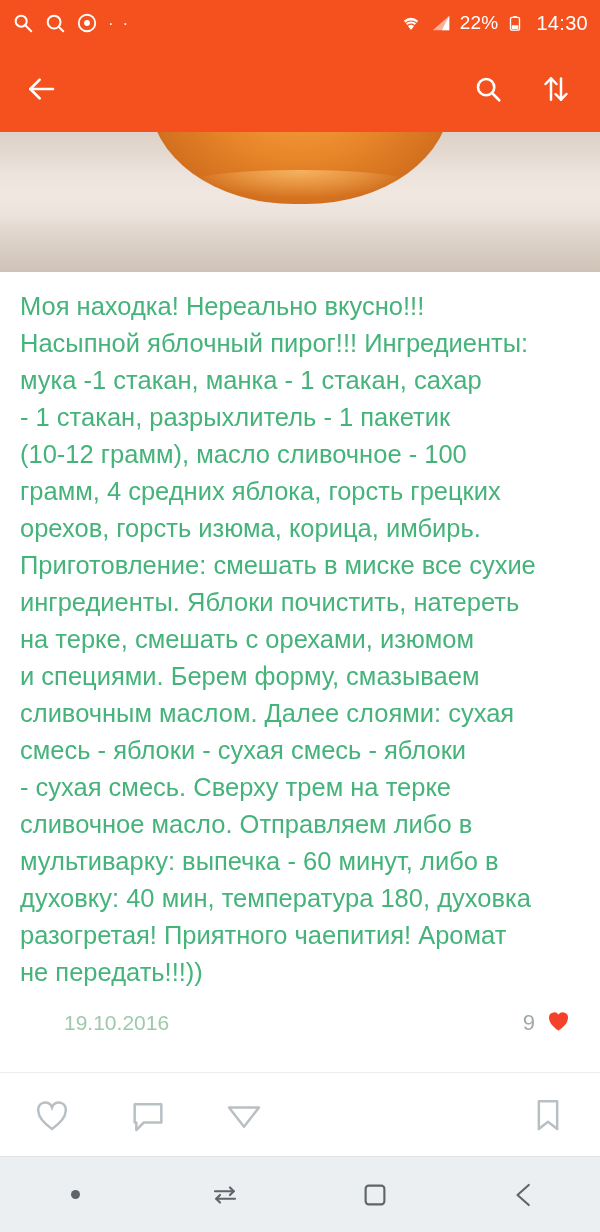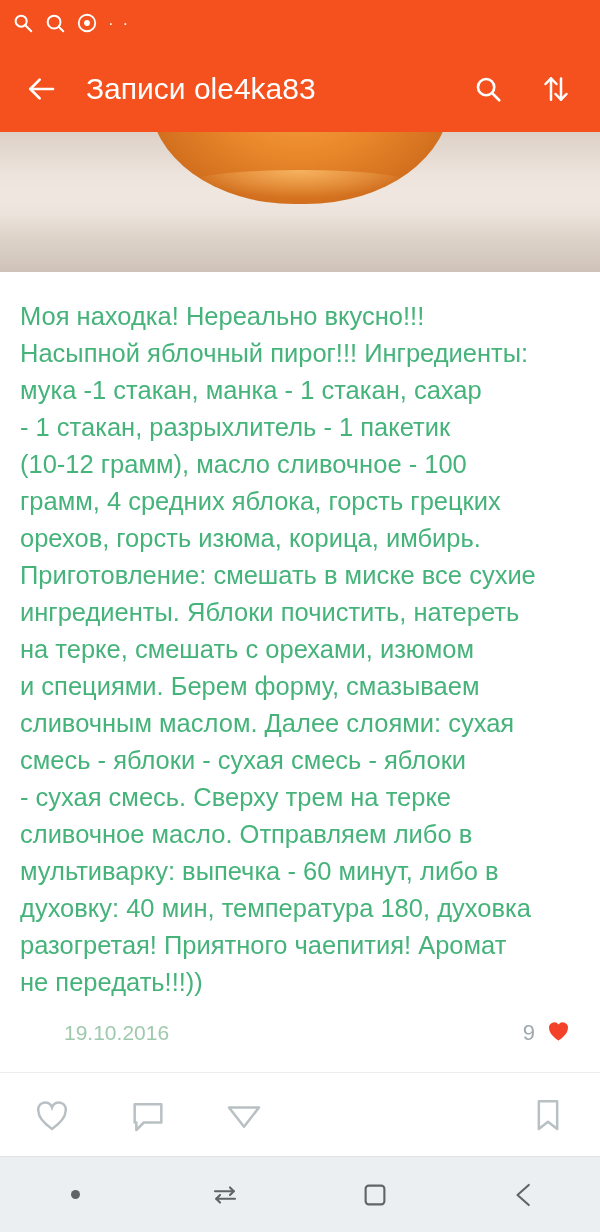--- a/index.html
+++ b/index.html
@@ -131,21 +131,21 @@
   .photo .plate-bottom {
     position: absolute;
     left: 0; right: 0; bottom: 0;
     height: 58px;
     background: linear-gradient(180deg, rgba(230,220,212,0) 0%, #d9cec4 60%, #cfc3b8 100%);
   }
 
   
   .content {
     flex: 1 1 auto;
-    padding: 26px 20px 0 20px;
+    padding: 16px 20px 0 20px;
     overflow: hidden;
   }
   .post-text {
     color: #3cb371;
     color: #45b37a;
     font-size: 25.5px;
     line-height: 37px;
     white-space: pre-wrap;
     word-wrap: break-word;
   }
@@ -233,30 +233,53 @@
         </svg>
       </span>
       <span class="status-icon">
         <svg viewBox="0 0 24 24" width="22" height="22" fill="none" stroke="#fff" stroke-width="2">
           <circle cx="12" cy="12" r="9"></circle>
             <circle cx="12" cy="12" r="3.2" fill="#fff" stroke="none"></circle>
         </svg>
       </span>
       <span class="status-dots">· ·</span>
     </div>
+    <div class="status-right">
+      <span class="status-icon">
+        <svg viewBox="0 0 24 24" width="22" height="22" fill="#fff">
+          <path d="M12 19.5l3.4-4.2a5.2 5.2 0 0 0-6.8 0z"></path>
+          <path d="M12 9.2c2.4 0 4.6.9 6.2 2.4l1.6-2A12 12 0 0 0 12 6.3 12 12 0 0 0 4.2 9.6l1.6 2A9 9 0 0 1 12 9.2z" opacity=".95"></path>
+          <path d="M12 12.6c1.5 0 2.9.5 4 1.5l1.5-1.9A8 8 0 0 0 12 10.4a8 8 0 0 0-5.5 1.8L8 14.1a6 6 0 0 1 4-1.5z"></path>
+        </svg>
+      </span>
+      <span class="status-icon">
+        <svg viewBox="0 0 24 24" width="22" height="22" fill="#fff">
+          <path d="M21 4L3 20h18z" opacity=".55"></path>
+          <path d="M21 4v16h-8z" opacity="1"></path>
+        </svg>
+      </span>
+      <span class="battery-text">22%</span>
+      <span class="status-icon">
+        <svg viewBox="0 0 24 24" width="18" height="22" fill="none" stroke="#fff" stroke-width="1.8">
+          <rect x="6" y="4.5" width="12" height="17" rx="2"></rect>
+          <rect x="9.5" y="2.5" width="5" height="2.2" rx="1" fill="#fff" stroke="none"></rect>
+          <rect x="7.6" y="15" width="8.8" height="5" rx="1" fill="#fff" stroke="none"></rect>
+        </svg>
+      </span>
+      <span class="clock-text">14:30</span>
+    </div>
   </div>
 
   <div class="app-bar">
     <span class="back-btn">
       <svg viewBox="0 0 24 24" width="32" height="32" fill="none" stroke="#fff" stroke-width="2" stroke-linecap="round" stroke-linejoin="round">
         <line x1="21" y1="12" x2="4" y2="12"></line>
           <polyline points="11,5 4,12 11,19"></polyline>
       </svg>
     </span>
-    <span class="app-title">Записи ole4ka83</span>
     <div class="app-actions">
       <span class="act">
         <svg viewBox="0 0 24 24" width="30" height="30" fill="none" stroke="#fff" stroke-width="2.1" stroke-linecap="round">
           <circle cx="10.5" cy="10.5" r="6.5"></circle>
             <line x1="15.4" y1="15.4" x2="21" y2="21"></line>
         </svg>
       </span>
       <span class="act">
         <svg viewBox="0 0 24 24" width="30" height="30" fill="none" stroke="#fff" stroke-width="2" stroke-linecap="round" stroke-linejoin="round">
           <line x1="8" y1="3.5" x2="8" y2="20.5"></line>

